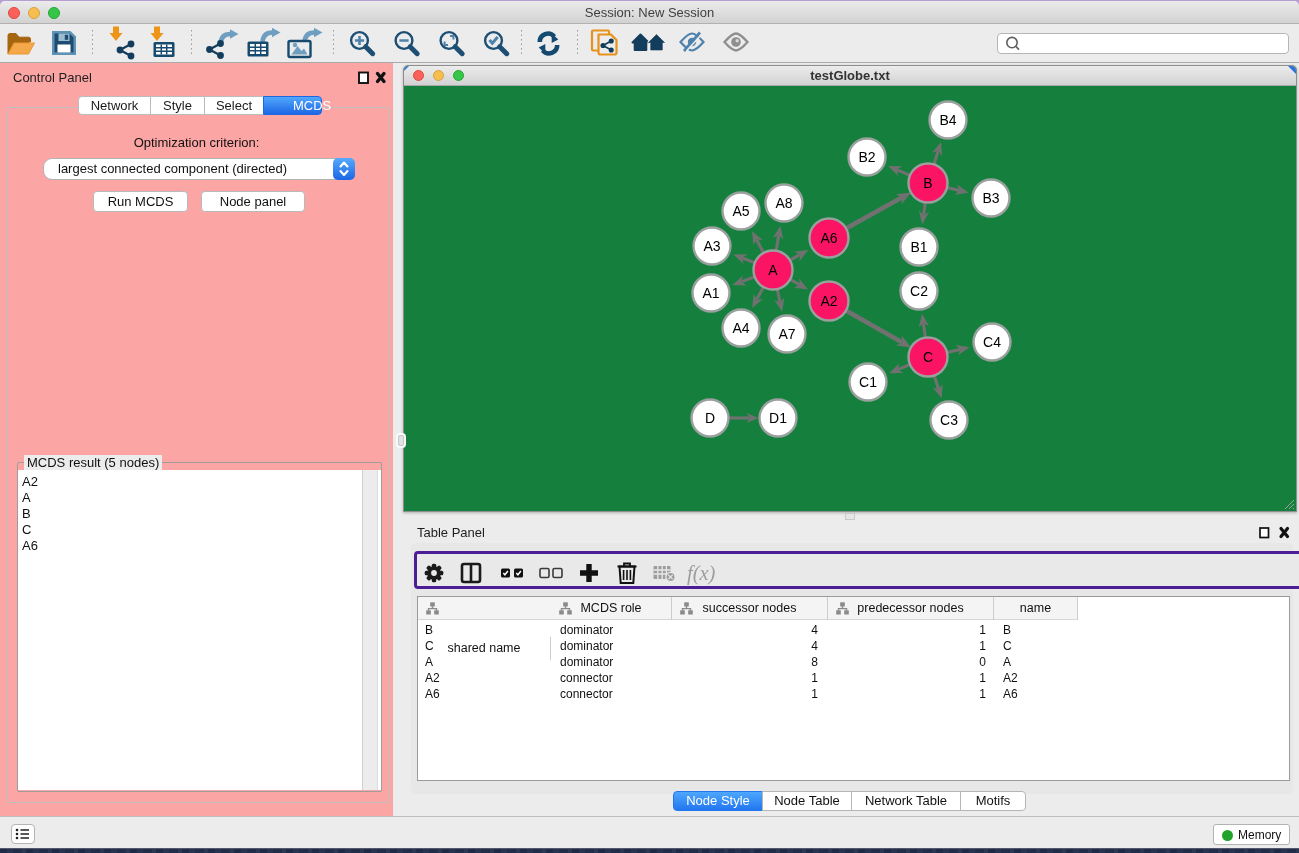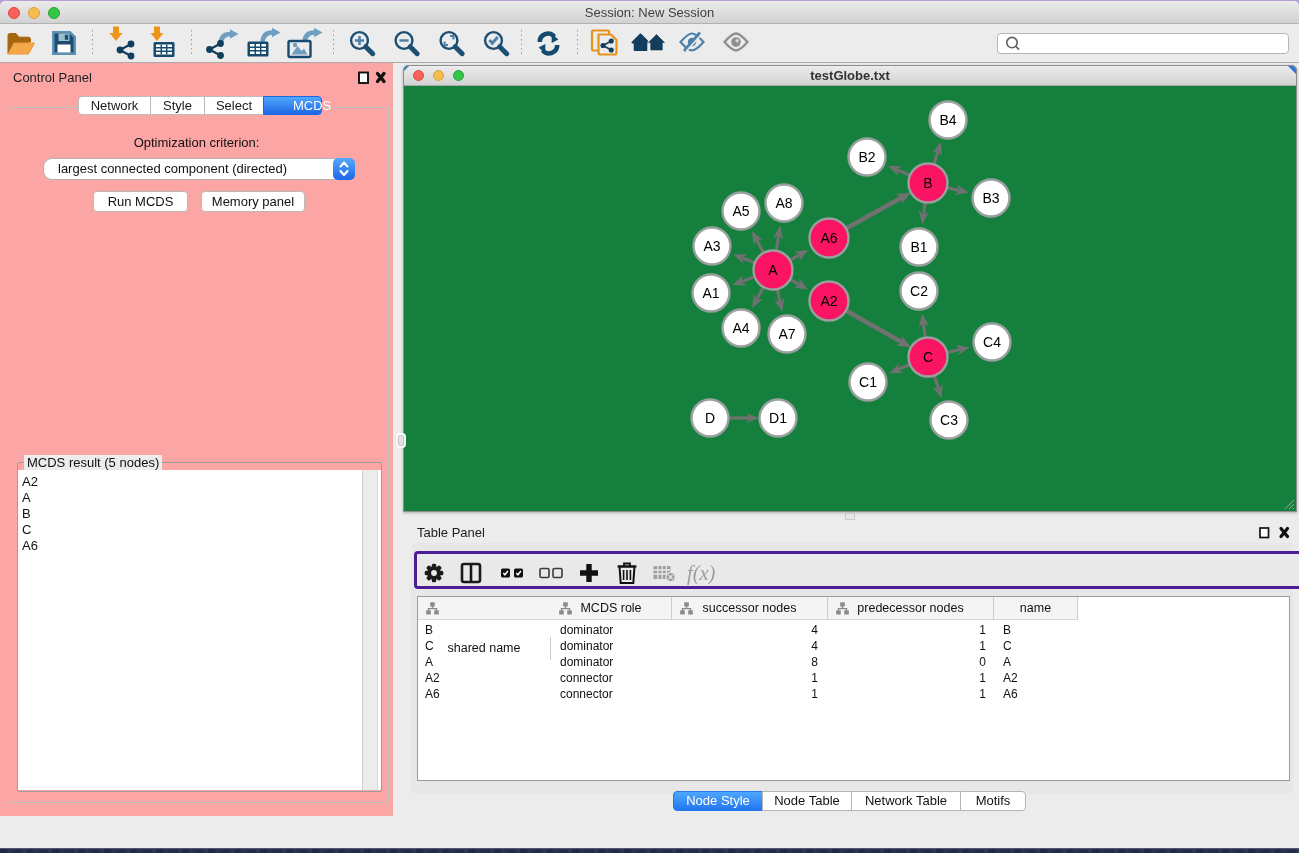--- a/index.html
+++ b/index.html
@@ -233,21 +233,21 @@
     <div class="abs" id="combo">
       <div class="txt">largest connected component (directed)</div>
       <div class="step">
         <svg width="22" height="22" viewBox="0 0 22 22" style="left:0;top:0;">
           <path d="M7.5 8.5 L11 4.5 L14.5 8.5" fill="none" stroke="#fff" stroke-width="2.1" stroke-linecap="round" stroke-linejoin="round"></path>
           <path d="M7.5 13 L11 17 L14.5 13" fill="none" stroke="#fff" stroke-width="2.1" stroke-linecap="round" stroke-linejoin="round"></path>
         </svg>
       </div>
     </div>
     <div class="btn" style="left:93px; top:128px; width:95px;">Run MCDS</div>
-    <div class="btn" style="left:201px; top:128px; width:104px;">Memory panel</div>
+    <div class="btn" style="left:201px; top:128px; width:104px;">Node panel</div>
     <div class="abs" id="groupbox"></div>
     <div class="abs" id="grouplabel">MCDS result (5 nodes)</div>
     <div class="abs" id="listbox">
       <div class="abs" id="listscroll"></div>
       <div class="item" style="top:4px;">A2</div>
       <div class="item" style="top:20px;">A</div>
       <div class="item" style="top:36px;">B</div>
       <div class="item" style="top:52px;">C</div>
       <div class="item" style="top:68px;">A6</div>
     </div>
@@ -494,14 +494,28 @@
 
       </div>
       <div class="abs tabs2">
         <div class="tab2 sel" style="left:280px; width:90px; border-radius:4px 0 0 4px;">Node Style</div>
         <div class="tab2" style="left:369px; width:90px;">Node Table</div>
         <div class="tab2" style="left:458px; width:110px;">Network Table</div>
         <div class="tab2" style="left:567px; width:66px; border-radius:0 4px 4px 0;">Motifs</div>
       </div>
     </div>
   </div>
+  <div class="abs" id="statusbar">
+    <div class="abs" id="listbtn">
+      <svg width="22" height="18" viewBox="0 0 22 18" style="left:0;top:0;">
+        <circle cx="5" cy="5" r="1.3" fill="#222"></circle>
+          <circle cx="5" cy="9" r="1.3" fill="#222"></circle>
+          <circle cx="5" cy="13" r="1.3" fill="#222"></circle>
+        <path d="M8.5 5 H17 M8.5 9 H17 M8.5 13 H17" stroke="#222" stroke-width="1.6"></path>
+      </svg>
+    </div>
+    <div id="membtn">
+        <div class="dot"></div>
+        <div class="lbl">Memory</div>
+      </div>
+  </div>
 </div>
 <div class="abs" id="wall-bottom"></div>
 
 </body></html>

